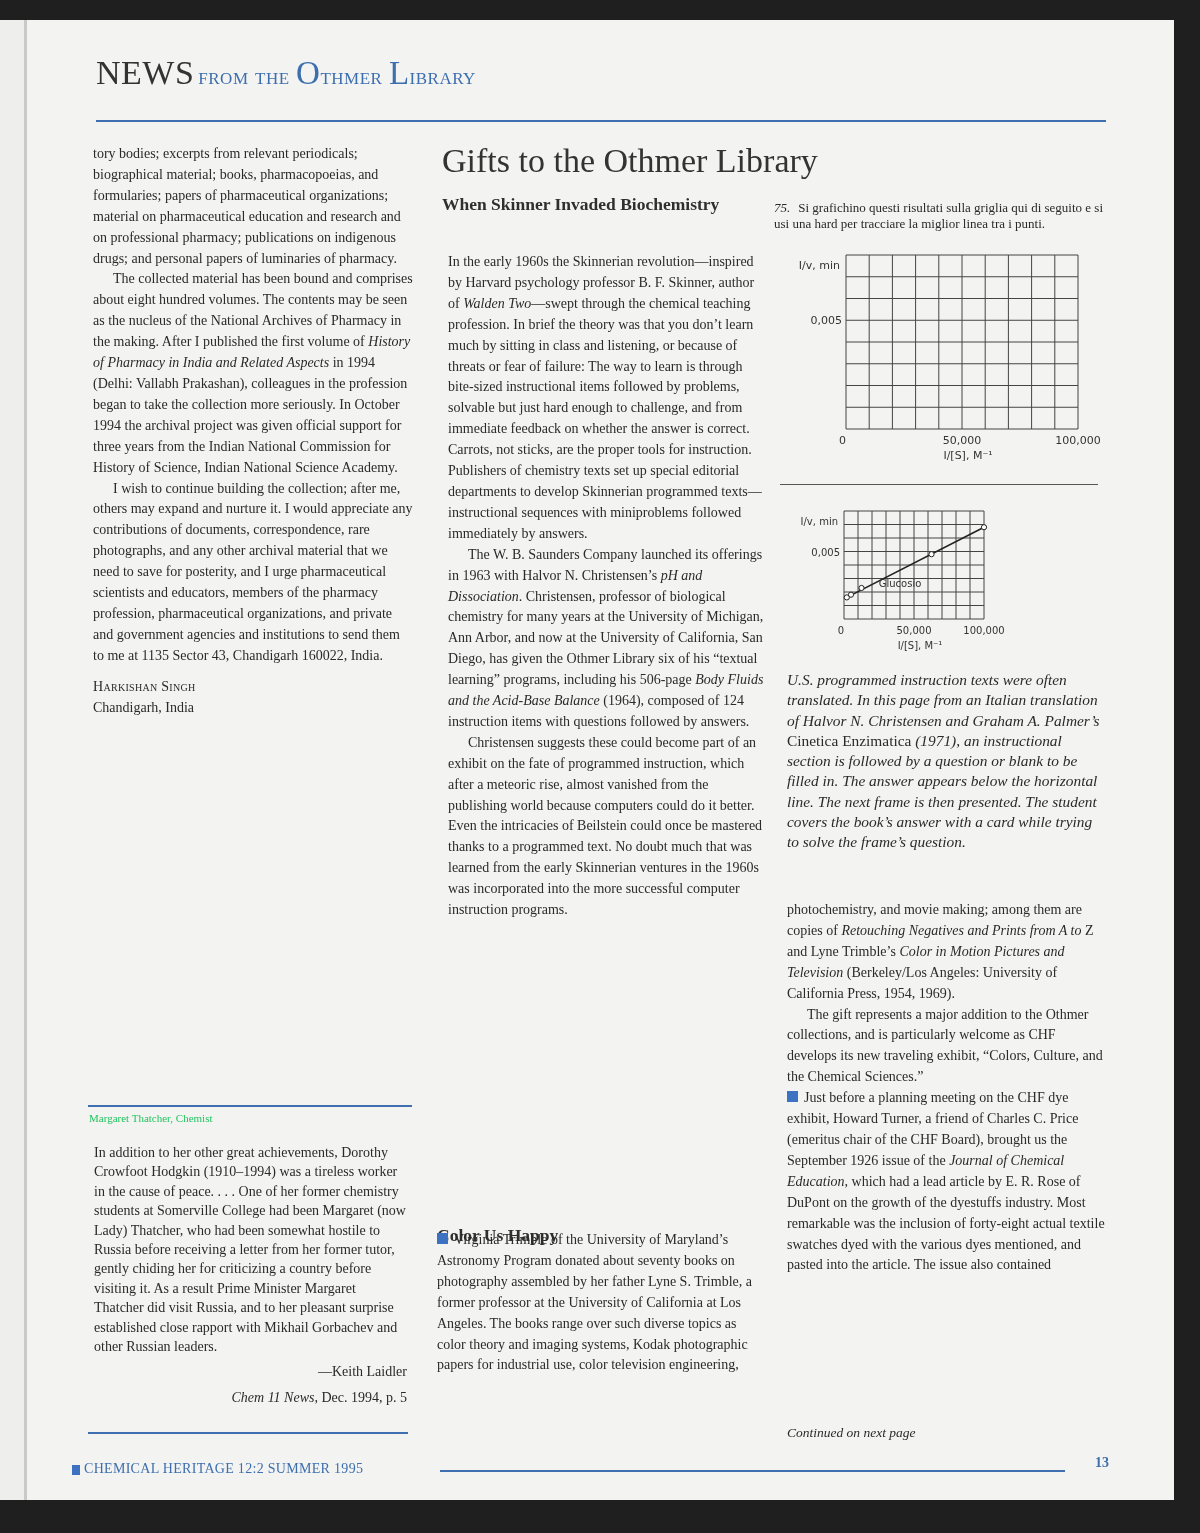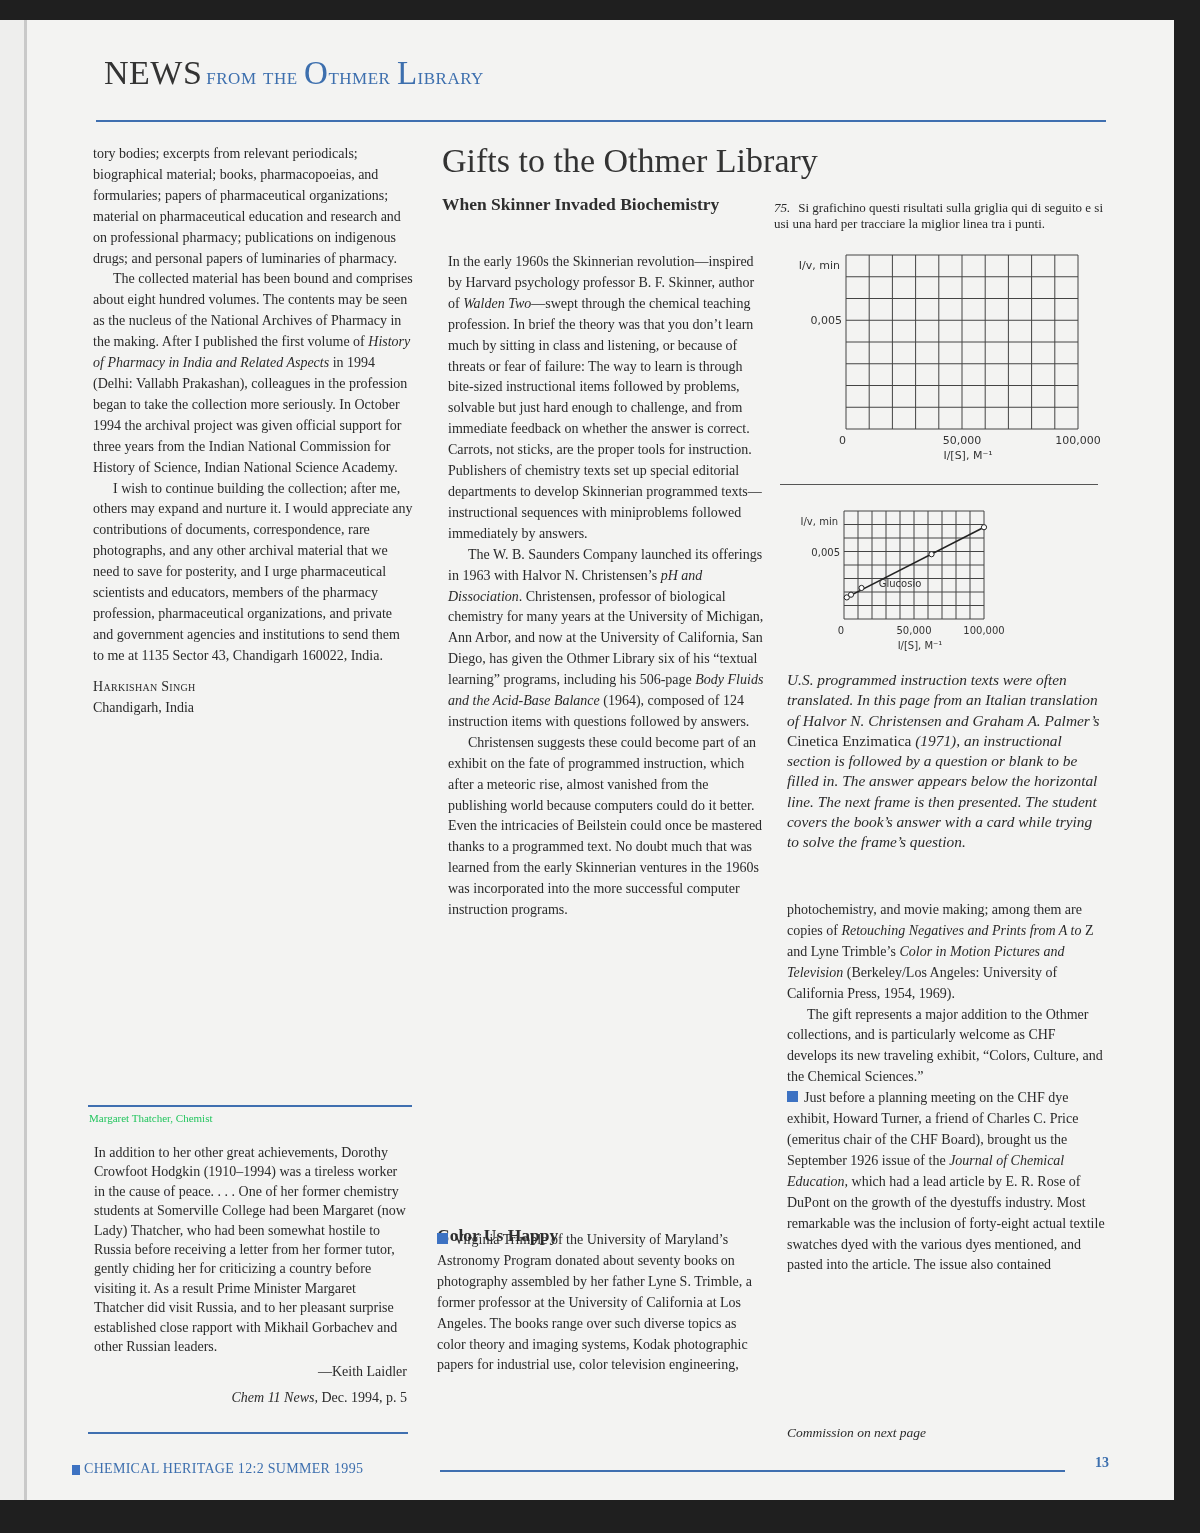--- a/index.html
+++ b/index.html
@@ -2,21 +2,21 @@
 <html><head>
 <meta charset="utf-8">
 <style>
   html, body { margin:0; padding:0; }
   body { width:1200px; height:1533px; background:#1f1f1f; position:relative; overflow:hidden;
          font-family:"Liberation Serif","DejaVu Serif",serif; color:#2a2a2a; }
   .page { position:absolute; left:0; top:20px; width:1174px; height:1480px; background:#f3f3f2; }
   .gutter { position:absolute; left:24px; top:20px; width:3px; height:1480px; background:#c9c9c9; }
   .gutter2 { position:absolute; left:0; top:20px; width:24px; height:1480px; background:#eeeeed; }
 
-  .masthead { position:absolute; left:96px; top:54px; white-space:nowrap;margin-left:8px; }
+  .masthead { position:absolute; left:96px; top:54px; white-space:nowrap; }
   .mh-news { font-size:34px; color:#333; letter-spacing:0.5px; }
   .mh-rest { font-size:24px; color:#3d6fae; font-variant:small-caps; letter-spacing:0.5px; }
   .mh-rest .big { font-size:33px; }
   .rule-top { position:absolute; left:96px; top:120px; width:1010px; height:2px; background:#3f6fb0; }
 
   .col { position:absolute; font-size:14px; line-height:20.9px; }
   .col p { margin:0; }
   .indent { text-indent:20px; }
   .col1 { left:93px; top:144px; width:320px; }
   .col2 { left:437px; top:252px; width:320px;margin-left:11px; }
@@ -162,18 +162,18 @@
     <text x="124" y="81.6" text-anchor="middle" font-size="10">Glucosio</text>
   </svg>
 
 <div class="caption"><span>U.S. programmed instruction texts were often translated. In this page from an Italian translation of Halvor N. Christensen and Graham A. Palmer’s </span><span class="roman">Cinetica Enzimatica</span><span> (1971), an instructional section is followed by a question or blank to be filled in. The answer appears below the horizontal line. The next frame is then presented. The student covers the book’s answer with a card while trying to solve the frame’s question.</span></div>
 
 <div class="col col3">
   <p><span>photochemistry, and movie making; among them are copies of </span><i>Retouching Negatives and Prints from A to</i><span> Z and Lyne Trimble’s </span><i>Color in Motion Pictures and Television</i><span> (Berkeley/Los Angeles: University of California Press, 1954, 1969).</span></p>
   <p class="indent">The gift represents a major addition to the Othmer collections, and is particularly welcome as CHF develops its new traveling exhibit, “Colors, Culture, and the Chemical Sciences.”</p>
   <p><span class="bullet-sq"></span><span>Just before a planning meeting on the CHF dye exhibit, Howard Turner, a friend of Charles C. Price (emeritus chair of the CHF Board), brought us the September 1926 issue of the </span><i>Journal of Chemical Education,</i><span> which had a lead article by E. R. Rose of DuPont on the growth of the dyestuffs industry. Most remarkable was the inclusion of forty-eight actual textile swatches dyed with the various dyes mentioned, and pasted into the article. The issue also contained</span></p>
 </div>
-<div class="continued">Commission on next page</div>
+<div class="continued">Continued on next page</div>
 
 <div class="footer-sq"></div>
 <div class="footer-text">CHEMICAL HERITAGE 12:2 SUMMER 1995</div>
 <div class="footer-rule"></div>
 <div class="footer-page">13</div>
 
 </body></html>

